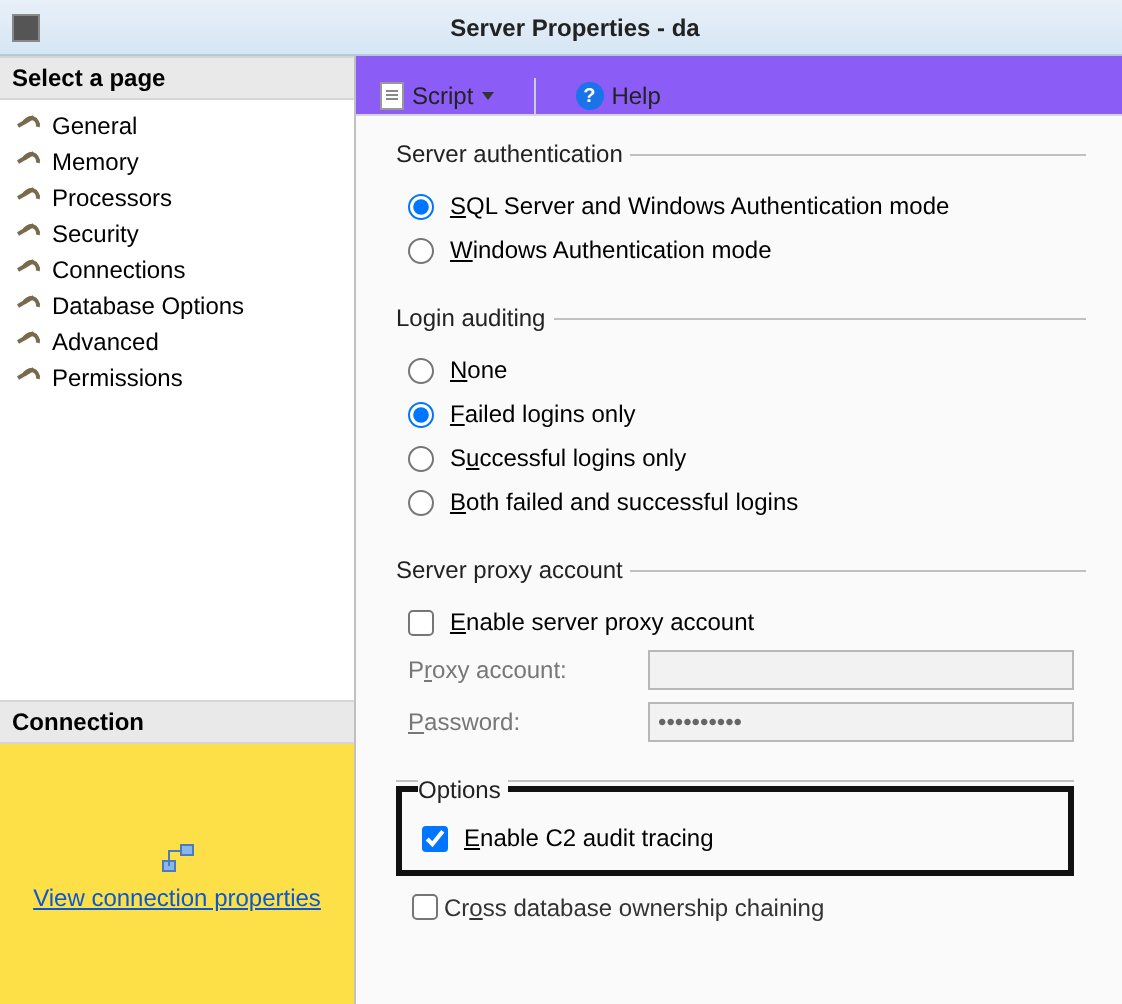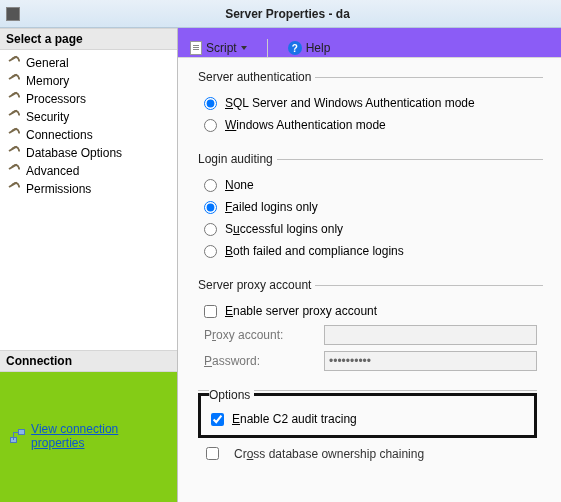--- a/index.html
+++ b/index.html
@@ -34,38 +34,39 @@
   }
   .body {
     display: flex;
     height: calc(100% - 28px);
   }
   .leftcol {
     width: 178px;
     display: flex;
     flex-direction: column;
     border-right: 1px solid #c0c0c0;
-    background: #84cc16;
+    background: #fde047;
   }
   .panel-header {
     background: #e9e9e9;
     border-top: 1px solid #d6d6d6;
     border-bottom: 1px solid #d6d6d6;
     font-weight: bold;
     padding: 3px 6px;
     font-size: 12px;
   }
   .pages {
     flex: 1;
     padding: 4px 2px;
     background: #fff;
     overflow: hidden;
   }
   .page-item {
     display: flex;
+    align-items: center;
     gap: 6px;
     padding: 1px 6px;
     line-height: 16px;
     cursor: default;
     color: #000;
   }
   .page-item.selected {
     
   }
   .wrench-icon {
@@ -95,20 +96,21 @@
   }
   .conn-body {
     padding: 50px 6px 10px 6px;
     min-height: 130px;
   }
   .conn-link-row {
     display: flex;
     align-items: center;
     gap: 6px;
     padding: 0 4px;
+    flex-direction: column;
   }
   .conn-link-row a {
     color: #0b57d0;
     text-decoration: underline;
     cursor: pointer;
     font-size: 12px;
   }
   .net-icon {
     width: 16px; height: 14px;
     display: inline-block;
@@ -264,21 +266,21 @@
   }
   .options-box .check-row { margin-top: -8px; }
   .options-top-rule {
     border: none;
     border-top: 1px solid #c0c0c0;
     margin: 10px 6px 0 0;
   }
   .cut-row {
     display: flex;
     align-items: center;
-    gap: 12px;
+    gap: 0;
     padding: 2px 4px 0 4px;
     font-size: 12px;
     color: #333;
   }
 </style>
 </head>
 <body>
 
 <div class="titlebar">
   <span class="sysicon"></span>
@@ -372,21 +374,21 @@
         <div class="radio-row">
           <input type="radio" name="audit" checked="" style="">
           <label><u>F</u><span>ailed logins only</span></label>
         </div>
         <div class="radio-row">
           <input type="radio" name="audit" style="">
           <label>S<u>u</u><span>ccessful logins only</span></label>
         </div>
         <div class="radio-row">
           <input type="radio" name="audit" style="">
-          <label><u>B</u><span>oth failed and compliance logins</span></label>
+          <label><u>B</u><span>oth failed and successful logins</span></label>
         </div>
       </fieldset>
 
       <fieldset class="group">
         <legend>Server proxy account</legend>
         <div class="check-row">
           <input type="checkbox" style="">
           <label><u>E</u><span>nable server proxy account</span></label>
         </div>
         <div class="form-row disabled">

